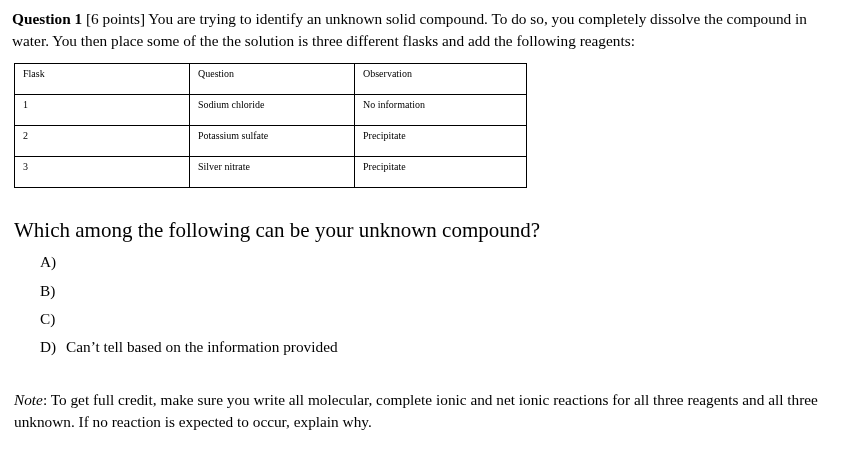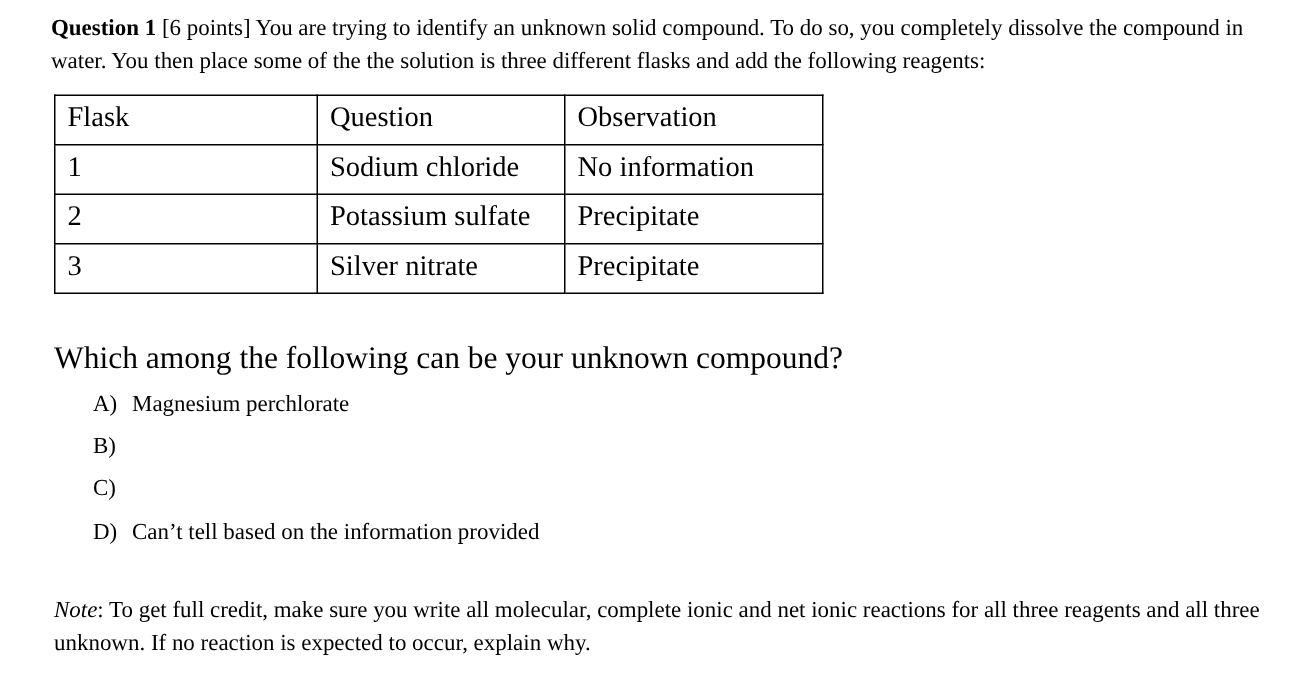--- a/index.html
+++ b/index.html
@@ -11,36 +11,36 @@
     width: 862px;
     height: 463px;
     font-family: "Liberation Serif", serif;
     color: #000000;
     overflow: hidden;
   }
   .page {
     position: relative;
     width: 861px;
     height: 463px;
-    padding: 8px 18px 0 34px;
+    padding: 8px 18px 0 12px;
     box-sizing: border-box;
   }
   .question-stem {
     font-size: 15.3px;
     line-height: 1.42;
     text-align: left;
     margin: 0 0 12px 0;
   }
   .q-label {
     font-weight: bold;
   }
   table.reagent-table {
     border-collapse: collapse;
     margin: 0 0 0 2px;
-    font-size: 19px;
+    font-size: 10px;
     table-layout: fixed;
   }
   table.reagent-table td,
   table.reagent-table th {
     border: 1px solid #000000;
     padding: 4px 8px 5px 8px;
     text-align: left;
     font-weight: normal;
     vertical-align: top;
     line-height: 1.2;
@@ -115,21 +115,20 @@
         <td>Precipitate</td>
       </tr>
     </tbody>
   </table>
 
   <p class="prompt">Which among the following can be your unknown compound?</p>
 
   <div class="choices">
     <div class="choice">
       <span class="choice-letter">A)</span>
-      <span>Magnesium perchlorate</span>
     </div>
     <div class="choice">
       <span class="choice-letter">B)</span>
     </div>
     <div class="choice">
       <span class="choice-letter">C)</span>
     </div>
     <div class="choice">
       <span class="choice-letter">D)</span>
       <span>Can’t tell based on the information provided</span>

